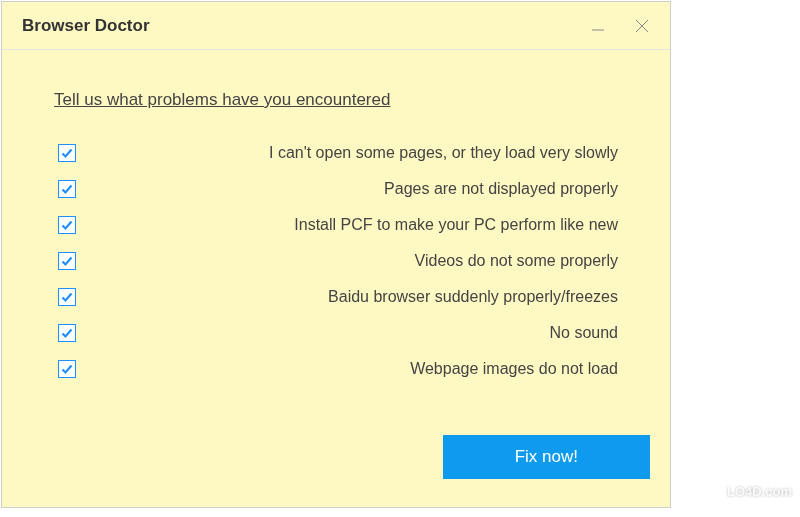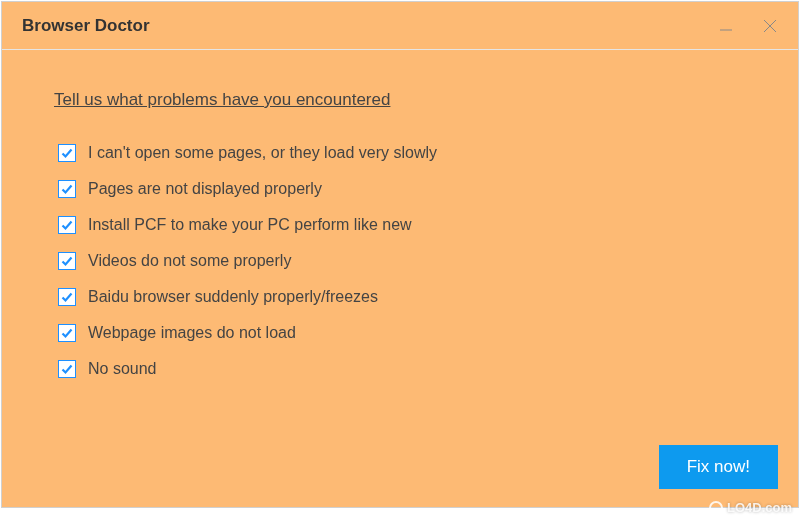--- a/index.html
+++ b/index.html
@@ -10,24 +10,24 @@
     body {
       font-family: "Segoe UI", Arial, sans-serif;
       background: #fff;
       width: 800px;
       height: 517px;
       position: relative;
       overflow: hidden;
     }
     .window {
       border: 1px solid #d0d0d0;
-      width: 798px;
+      width: 670px;
       height: 507px;
       margin: 1px;
-      background: #fdba74;
+      background: #fef9c3;
       display: flex;
       flex-direction: column;
     }
     .titlebar {
       height: 48px;
       border-bottom: 1px solid #e5e5e5;
       display: flex;
       align-items: center;
       padding: 0 8px 0 20px;
     }
@@ -69,20 +69,21 @@
     .options {
       display: flex;
       flex-direction: column;
       gap: 18px;
       margin-left: 4px;
     }
     .option-row {
       display: flex;
       align-items: center;
       gap: 12px;
+      justify-content: space-between;
     }
     .checkbox {
       width: 18px;
       height: 18px;
       border: 1px solid #1e90ff;
       background: #fff;
       display: flex;
       align-items: center;
       justify-content: center;
       flex-shrink: 0;
@@ -93,33 +94,33 @@
       stroke-width: 2.2;
       fill: none;
     }
     .option-label {
       font-size: 16px;
       color: #444;
     }
     .fix-button {
       position: absolute;
       right: 20px;
-      bottom: 18px;
+      bottom: 28px;
       background: #0d9aef;
       color: #fff;
       border: none;
       font-size: 17px;
       font-weight: 500;
-      padding: 12px 28px;
+      padding: 12px 72px;
       cursor: pointer;
     }
     .watermark {
       position: absolute;
       right: 8px;
-      bottom: 2px;
+      bottom: 18px;
       color: rgba(255,255,255,0.85);
       font-size: 13px;
       font-weight: 600;
       pointer-events: none;
       text-shadow: 0 0 3px rgba(0,0,0,0.3);
       display: flex;
       align-items: center;
       gap: 4px;
     }
     .watermark-circle {
@@ -204,29 +205,29 @@
             </svg>
         </div>
         <span class="option-label">Baidu browser suddenly properly/freezes</span>
       </div>
       <div class="option-row">
         <div class="checkbox">
           <svg width="14" height="14" viewBox="0 0 14 14">
               <polyline points="2.5,7.5 5.5,10.5 11.5,3.5"></polyline>
             </svg>
         </div>
+        <span class="option-label">No sound</span>
+      </div>
+      <div class="option-row">
+        <div class="checkbox">
+          <svg width="14" height="14" viewBox="0 0 14 14">
+              <polyline points="2.5,7.5 5.5,10.5 11.5,3.5"></polyline>
+            </svg>
+        </div>
         <span class="option-label">Webpage images do not load</span>
-      </div>
-      <div class="option-row">
-        <div class="checkbox">
-          <svg width="14" height="14" viewBox="0 0 14 14">
-              <polyline points="2.5,7.5 5.5,10.5 11.5,3.5"></polyline>
-            </svg>
-        </div>
-        <span class="option-label">No sound</span>
       </div>
     </div>
 
     <button class="fix-button">Fix now!</button>
   </div>
 </div>
 
 <div class="watermark">
   <span class="watermark-circle"></span>
   <span>LO4D.com</span>

